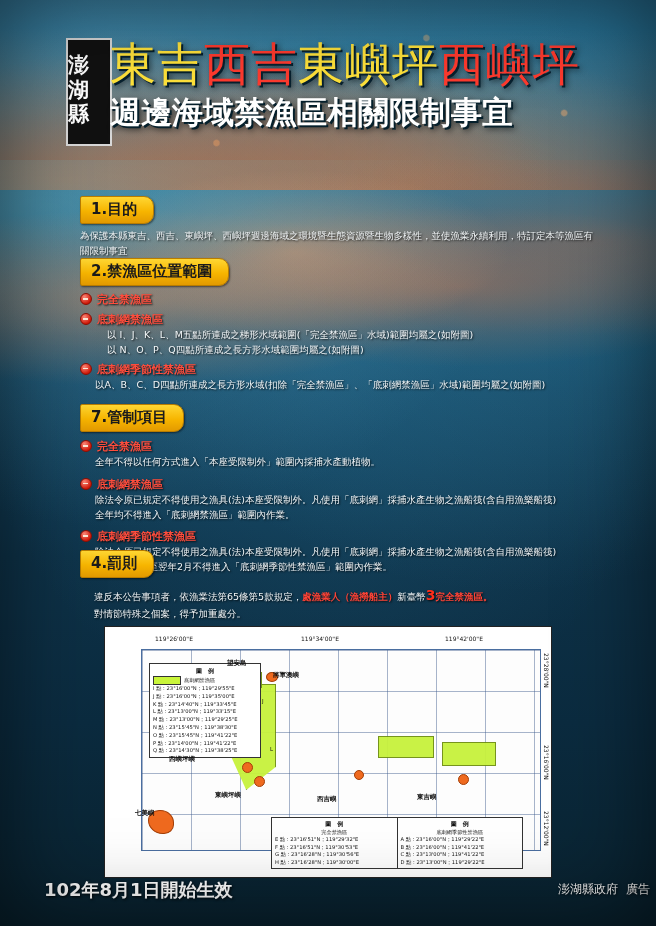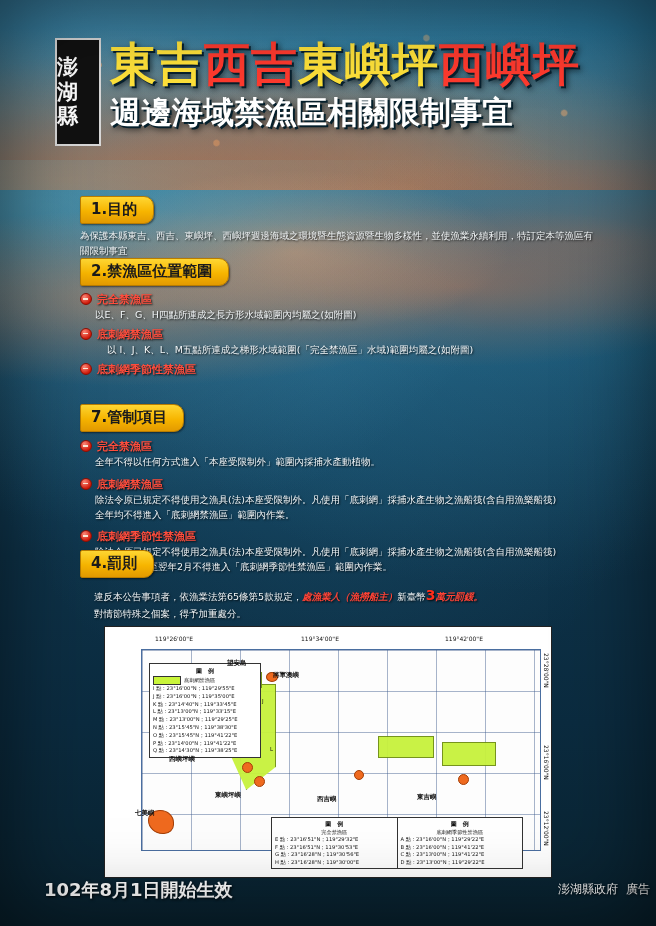--- a/index.html
+++ b/index.html
@@ -45,29 +45,29 @@
       radial-gradient(circle at 33% 82%, rgba(255,165,95,.7) 0 2.5px, rgba(0,0,0,0) 4px),
       radial-gradient(circle at 65% 12%, rgba(255,185,115,.7) 0 2.5px, rgba(0,0,0,0) 4px);
   }
   .vignette{position:absolute;inset:0;pointer-events:none;
     box-shadow:inset 0 0 90px rgba(0,0,0,.55);
   }
 
   
   .header{position:absolute;top:34px;left:54px;right:34px;height:120px;}
   .county-box{
-    position:absolute;left:1px;top:4px;width:42px;height:104px;
+    position:absolute;left:12px;top:4px;width:42px;height:104px;
     background:#111;border:2px solid #d8d8d8;
     display:flex;flex-direction:column;align-items:center;justify-content:center;
     color:#fff;font-weight:bold;font-size:21px;line-height:1.18;letter-spacing:1px;
-    font-family:Liberation Serif, serif;
+    font-family:Liberation Mono, monospace;
   }
   .title-main{
     position:absolute;left:56px;top:0px;
-    font-size:46px;font-weight:bold;letter-spacing:1px;white-space:nowrap;
+    font-size:46px;font-weight:normal;letter-spacing:1px;white-space:nowrap;
     text-shadow:2px 2px 0 #07202e, 3px 3px 6px rgba(0,0,0,.7);
   }
   .t1{color:#ffe23a;} .t2{color:#ff3a2e;} .t3{color:#ffe23a;} .t4{color:#ff3a2e;}
   .title-sub{
     position:absolute;left:56px;top:58px;
     font-size:31px;font-weight:bold;color:#ffffff;white-space:nowrap;
     text-shadow:2px 2px 0 #06202c, 3px 3px 6px rgba(0,0,0,.75);
   }
 
   
@@ -87,21 +87,21 @@
   .bullet-row{display:flex;align-items:flex-start;margin-top:3px;}
   .bullet{
     flex:none;width:10px;height:10px;margin:2px 5px 0 0;border-radius:50%;
     background:radial-gradient(circle at 35% 30%, #ff8a7a, #d11a0a 70%);
     border:1px solid #8d1005;position:relative;
   }
   .bullet::after{content:"";position:absolute;left:2px;top:4px;width:5px;height:1.5px;background:#ffe;opacity:.85;}
   .b-title{color:#ff4d3d;font-weight:bold;font-size:11px;text-shadow:1px 1px 2px rgba(0,0,0,.9);}
   .indent{margin-left:15px;}
   .indent2{margin-left:27px;}
-  .hl-red{color:#ff4336;font-weight:bold;font-style:italic;}
+  .hl-red{color:#ff4336;font-weight:bold;}
   .hl-big{color:#ff2d1a;font-weight:bold;font-size:14px;}
 
   
   .mapwrap{
     position:absolute;left:104px;top:626px;width:446px;height:250px;
     background:#ffffff;border:1px solid #222;
   }
   .mapgrid{position:absolute;left:36px;top:22px;right:10px;bottom:26px;
     background:
       repeating-linear-gradient(to right, rgba(60,90,140,.45) 0 1px, rgba(0,0,0,0) 1px 49px),
@@ -162,32 +162,33 @@
     <div class="sec-body" style="width:520px;">為保護本縣東吉、西吉、東嶼坪、西嶼坪週邊海域之環境暨生態資源暨生物多樣性，並使漁業永續利用，特訂定本等漁區有關限制事宜</div>
   </div>
 
   <div class="sec" style="top:258px;width:570px;">
     <div class="sec-head">2.禁漁區位置範圍</div>
     <div class="sec-body">
       <div class="bullet-row">
         <span class="bullet"></span>
         <span class="b-title">完全禁漁區</span>
       </div>
-      <div class="indent">以E、F、G、H四點所連成之長方形水域範圍內均屬之(如附圖)</div>
 
       <div class="bullet-row">
         <span class="bullet"></span>
         <span class="b-title">底刺網禁漁區</span>
       </div>
       <div class="indent2">以 I、J、K、L、M五點所連成之梯形水域範圍(「完全禁漁區」水域)範圍均屬之(如附圖)</div>
+      <div class="indent2">以 N、O、P、Q四點所連成之長方形水域範圍均屬之(如附圖)</div>
 
       <div class="bullet-row">
         <span class="bullet"></span>
         <span class="b-title">底刺網季節性禁漁區</span>
       </div>
+      <div class="indent">以A、B、C、D四點所連成之長方形水域(扣除「完全禁漁區」、「底刺網禁漁區」水域)範圍均屬之(如附圖)</div>
     </div>
   </div>
 
   <div class="sec" style="top:404px;width:580px;">
     <div class="sec-head">7.管制項目</div>
     <div class="sec-body">
       <div class="bullet-row" style="margin-top:6px;">
         <span class="bullet"></span>
         <span class="b-title">完全禁漁區</span>
       </div>
@@ -206,21 +207,21 @@
       </div>
       <div class="indent">除法令原已規定不得使用之漁具(法)本座受限制外。凡使用「底刺網」採捕水產生物之漁船筏(含自用漁樂船筏)</div>
       <div class="indent">每年度暦9月至翌年2月不得進入「底刺網季節性禁漁區」範圍內作業。</div>
     </div>
   </div>
 
   <div class="sec" style="top:550px;width:580px;">
     <div class="sec-head">4.罰則</div>
     <div class="sec-body" style="margin-top:7px;">
       <div style="margin-left:14px;">
-        <span>違反本公告事項者，依漁業法第65條第5款規定，</span><span class="hl-red">處漁業人（漁撈船主）</span><span>新臺幣</span><span class="hl-big">3</span><span class="hl-red">萬元罰鍰。</span>
+        <span>違反本公告事項者，依漁業法第65條第5款規定，</span><span class="hl-red">處漁業人（漁撈船主）</span><span>新臺幣</span><span class="hl-big">3</span><span class="hl-red">完全禁漁區。</span>
       </div>
       <div style="margin-left:14px;">對情節特殊之個案，得予加重處分。</div>
     </div>
   </div>
 
   <div class="mapwrap">
     <div class="maplabel" style="left:50px;top:8px;">119°26'00"E</div>
     <div class="maplabel" style="left:196px;top:8px;">119°34'00"E</div>
     <div class="maplabel" style="left:340px;top:8px;">119°42'00"E</div>
 

